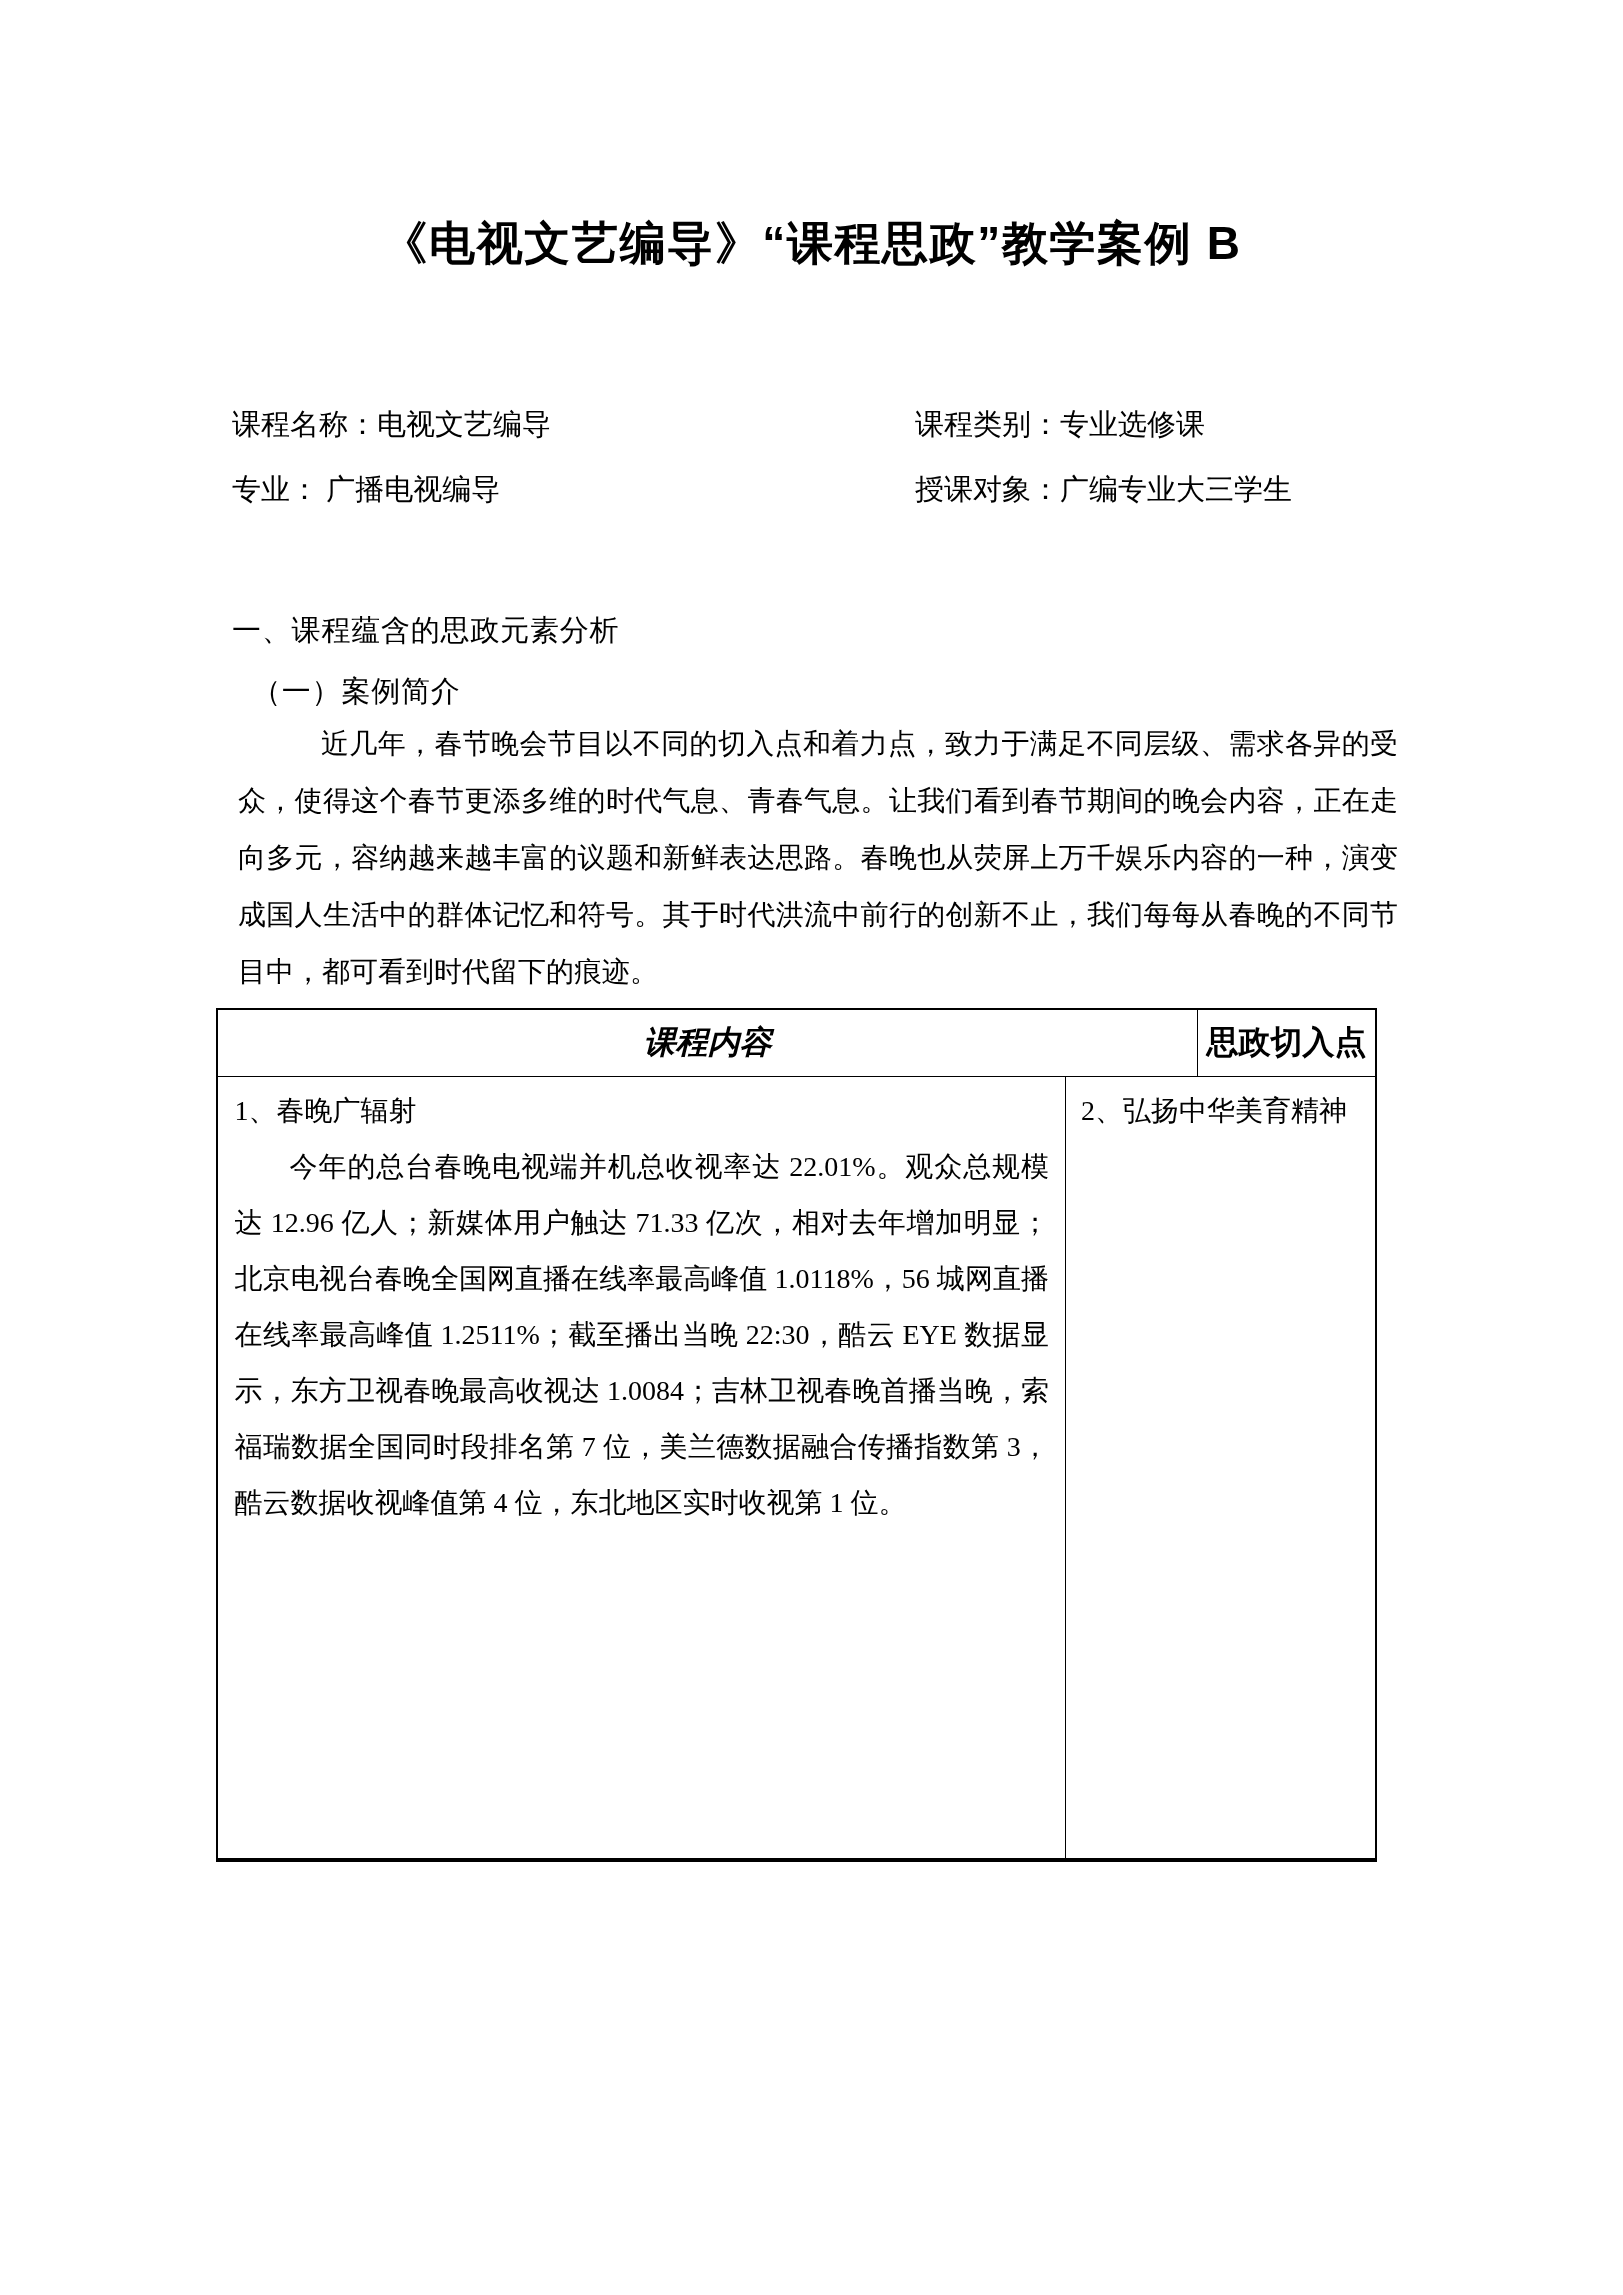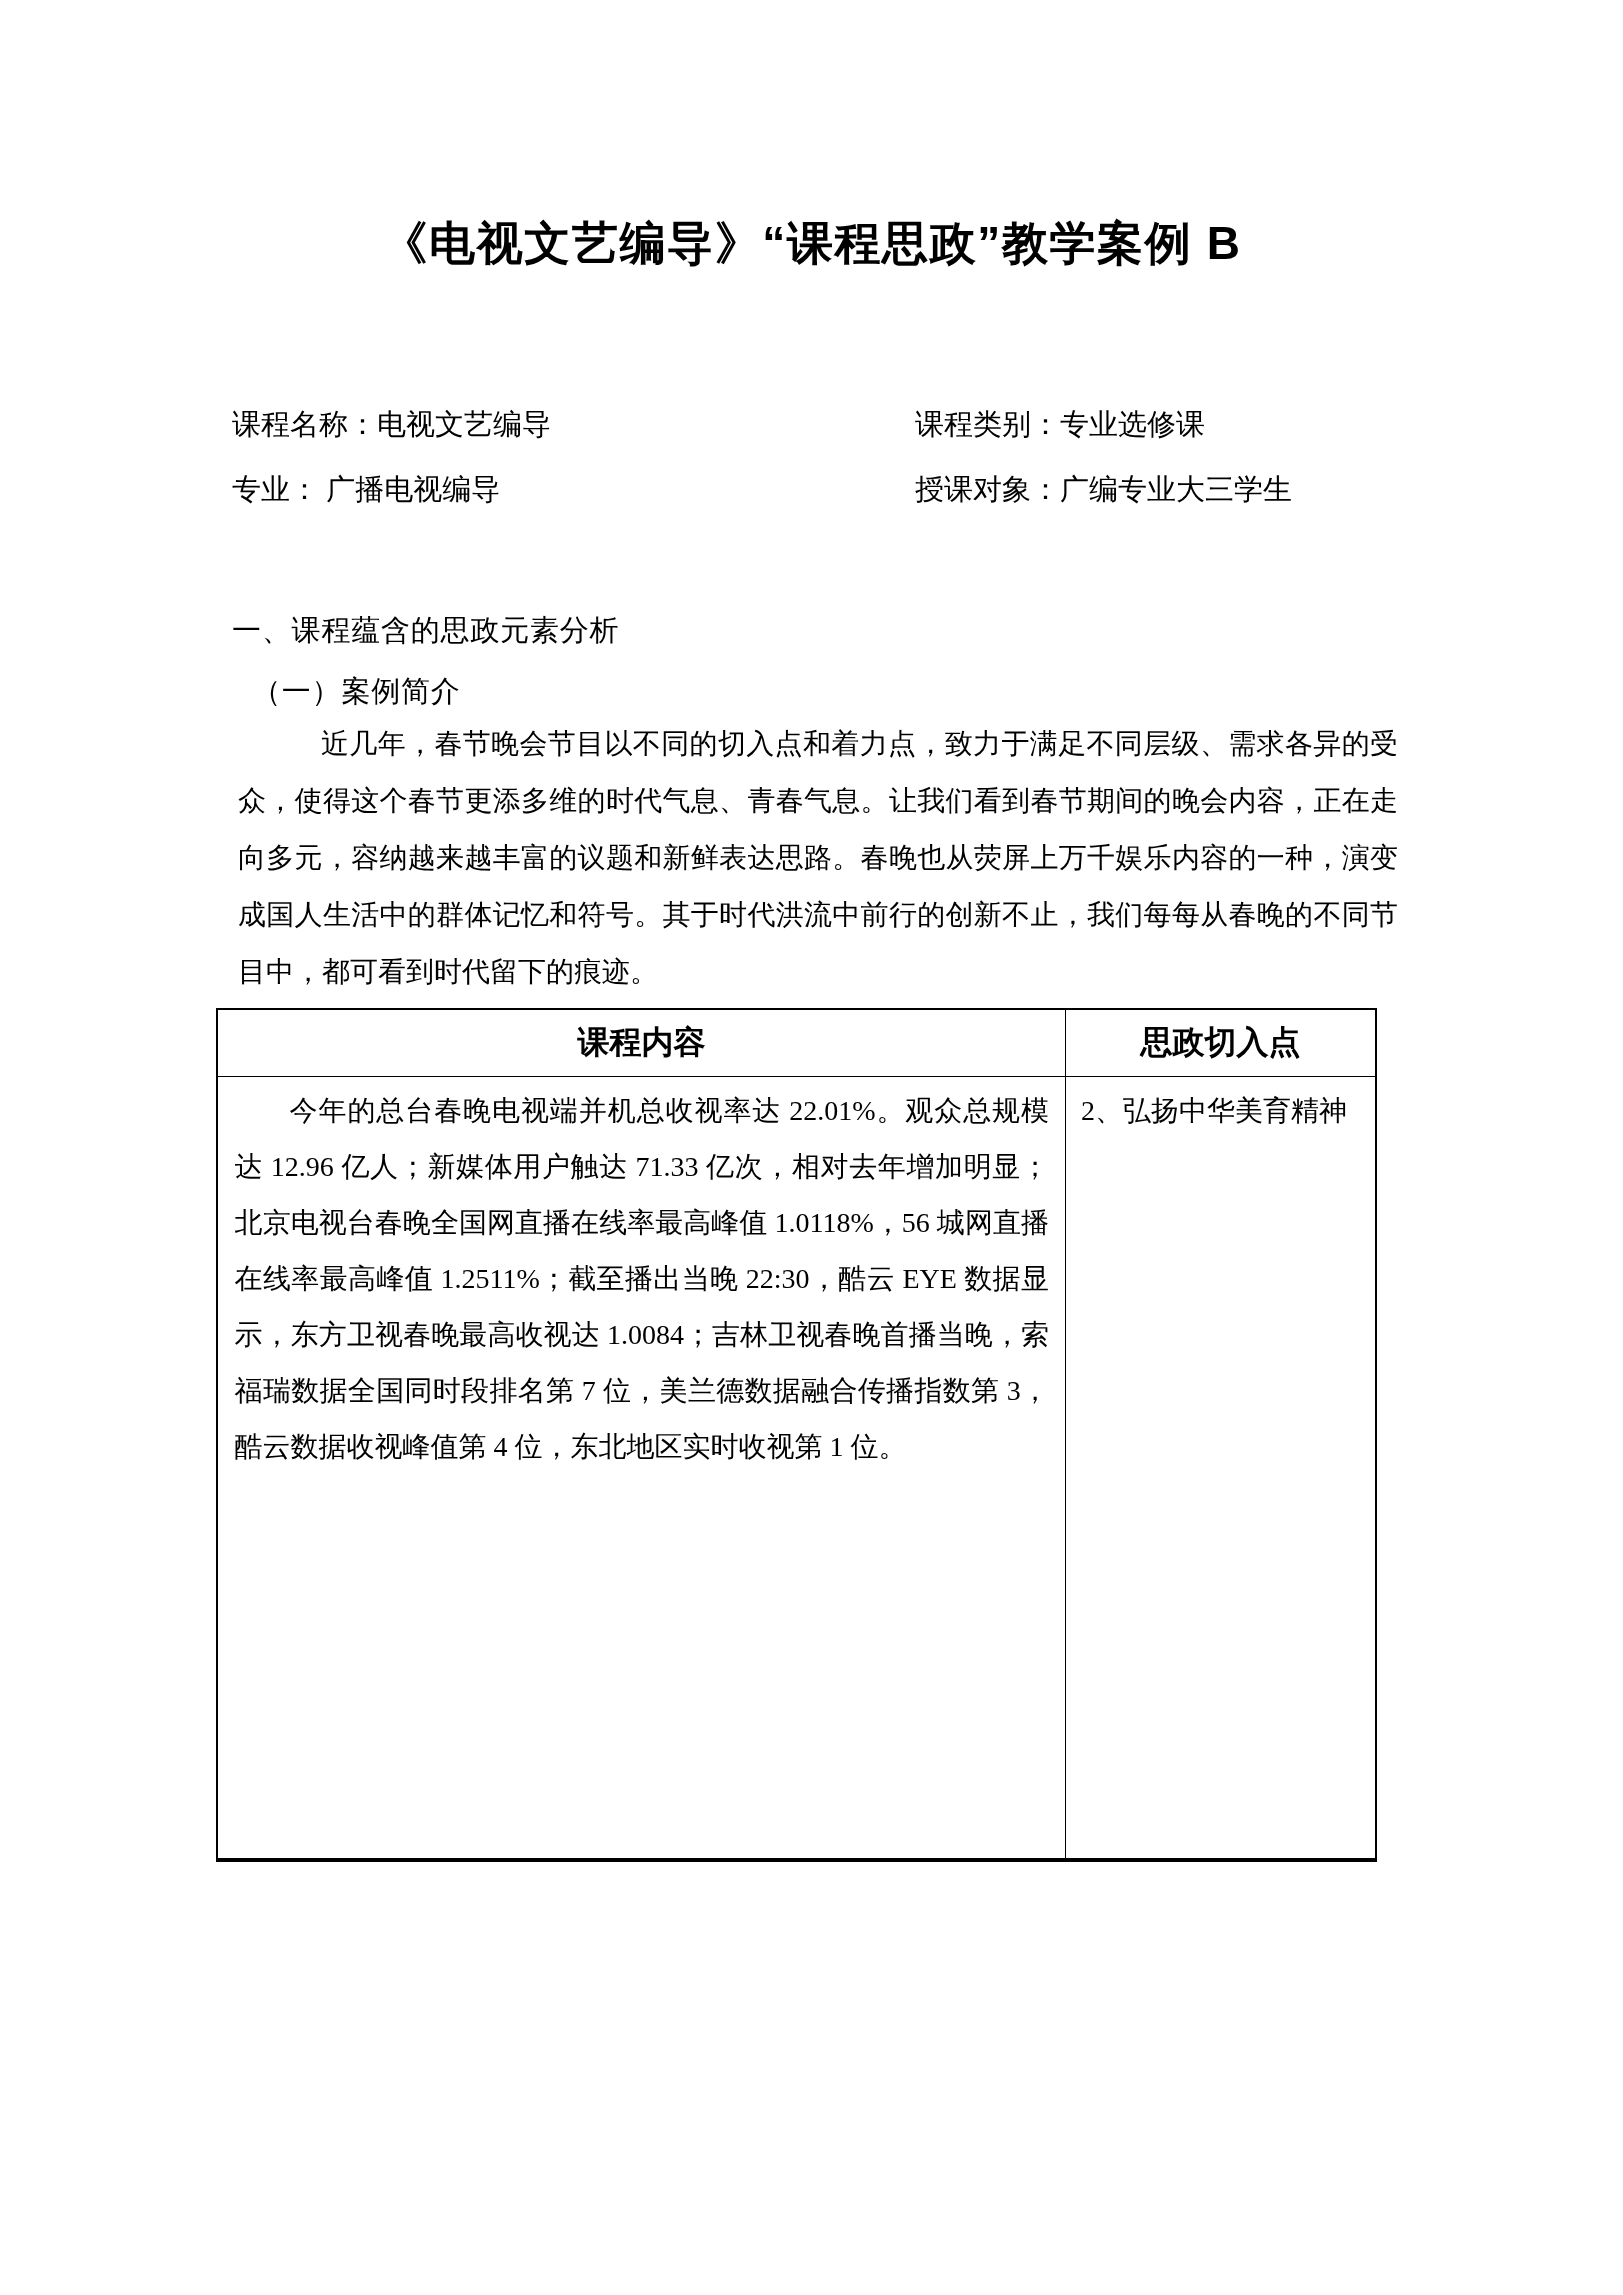--- a/index.html
+++ b/index.html
@@ -64,21 +64,21 @@
   .ctable-header{
     flex:none;height:66px;
     border-bottom:1.6px solid #000;
     display:flex;
   }
   .th{
     display:flex;align-items:center;justify-content:center;
     font-size:32px;font-weight:bold;
     box-sizing:border-box;
   }
-  .th-left{width:848px;border-right:1.6px solid #000;}
+  .th-left{width:980px;border-right:1.6px solid #000;font-style:italic;}
   .th-right{flex:1;}
   .ctable-body{flex:1;display:flex;min-height:0;}
   .td{box-sizing:border-box;}
   .td-left{
     width:848px;
     border-right:1.6px solid #000;
     padding:6.3px 16px 0 16.6px;
   }
   .td-right{flex:1;padding:6.3px 11px 0 15px;}
   .cell-title,.cell-para,.point{
@@ -122,20 +122,21 @@
 
   <p class="intro">近几年，春节晚会节目以不同的切入点和着力点，致力于满足不同层级、需求各异的受众，使得这个春节更添多维的时代气息、青春气息。让我们看到春节期间的晚会内容，正在走向多元，容纳越来越丰富的议题和新鲜表达思路。春晚也从荧屏上万千娱乐内容的一种，演变成国人生活中的群体记忆和符号。其于时代洪流中前行的创新不止，我们每每从春晚的不同节目中，都可看到时代留下的痕迹。</p>
 
   <div class="ctable">
     <div class="ctable-header">
       <div class="th th-left">课程内容</div>
       <div class="th th-right">思政切入点</div>
     </div>
     <div class="ctable-body">
       <div class="td td-left">
+        <p class="cell-title">1、春晚广辐射</p>
         <p class="cell-para">今年的总台春晚电视端并机总收视率达 22.01%。观众总规模达 12.96 亿人；新媒体用户触达 71.33 亿次，相对去年增加明显；北京电视台春晚全国网直播在线率最高峰值 1.0118%，56 城网直播在线率最高峰值 1.2511%；截至播出当晚 22:30，酷云 EYE 数据显示，东方卫视春晚最高收视达 1.0084；吉林卫视春晚首播当晚，索福瑞数据全国同时段排名第 7 位，美兰德数据融合传播指数第 3，酷云数据收视峰值第 4 位，东北地区实时收视第 1 位。</p>
       </div>
       <div class="td td-right">
         <p class="point">2、弘扬中华美育精神</p>
       </div>
     </div>
   </div>
 
   <div class="page-number">46</div>
 

